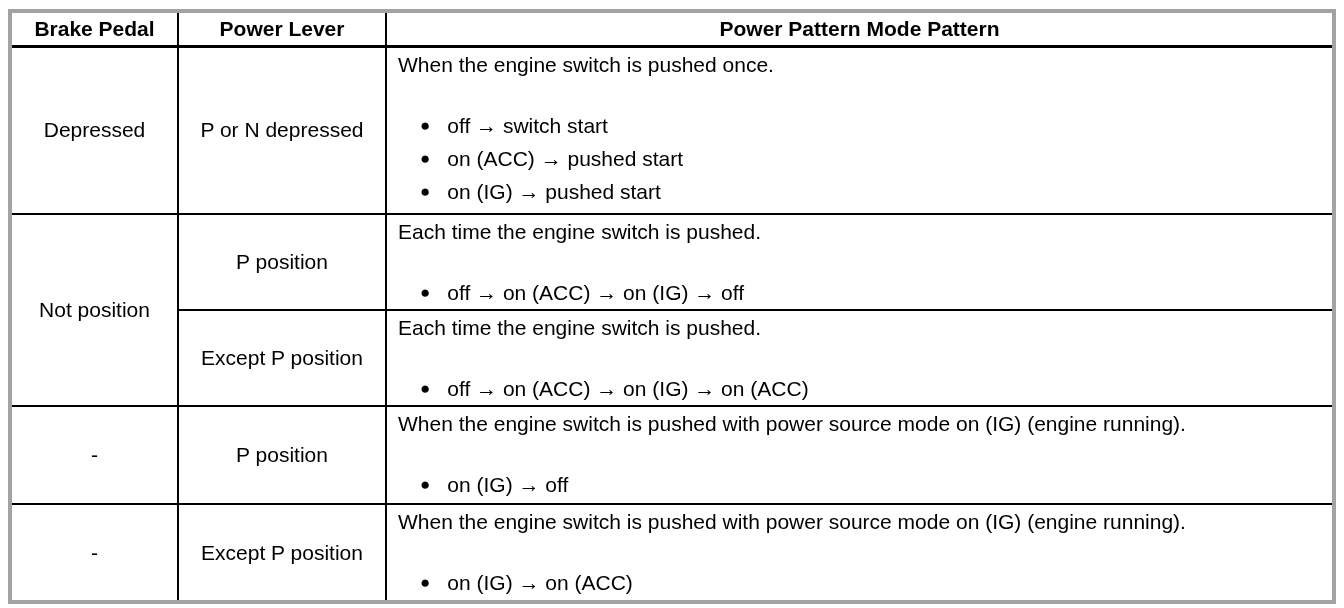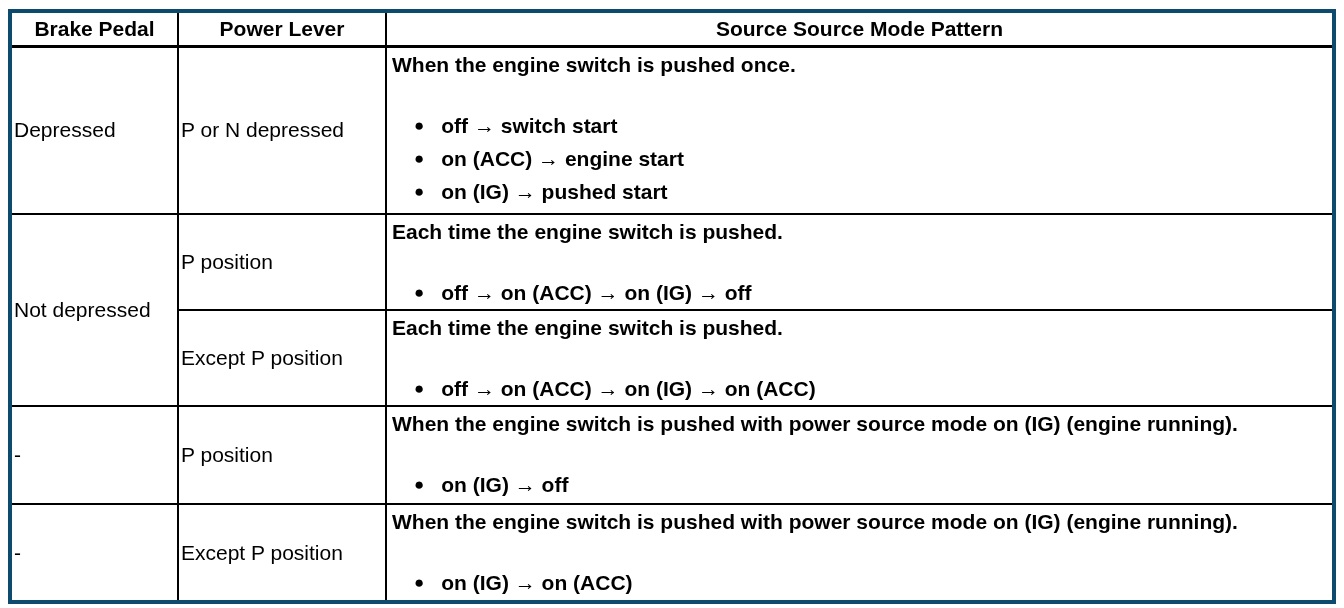--- a/index.html
+++ b/index.html
@@ -12,46 +12,45 @@
     font-family: "Liberation Sans", sans-serif;
     color: #000000;
     overflow: hidden;
   }
   table.mode-table {
     border-collapse: collapse;
     table-layout: fixed;
     margin: 9px 8px;
     width: 1328px;
     height: 590px;
-    border: 4px solid #0c4a6e;
+    border: 4px solid #a3a3a3;
   }
   .mode-table th,
   .mode-table td {
     border: 2px solid #000000;
     font-size: 21px;
     overflow: hidden;
   }
   .mode-table thead th {
     height: 35px;
     font-weight: bold;
     text-align: center;
     vertical-align: middle;
     border-bottom: 3px solid #000000;
     padding: 0;
   }
   td.cell-center {
-    text-align: left;
+    text-align: center;
     vertical-align: middle;
     padding: 0 2px;
   }
   td.cell-pattern {
     vertical-align: top;
     text-align: left;
-    padding: 3px 4px 0 5px;
-    font-weight: bold;
+    padding: 3px 4px 0 11px;
   }
   .pattern-desc {
     line-height: 27px;
     white-space: nowrap;
   }
   ul.pattern-steps {
     list-style: none;
     margin: 31px 0 0 0;
     padding: 0 0 0 22px;
   }
@@ -81,47 +80,47 @@
 <table class="mode-table">
   <colgroup>
     <col class="c1">
     <col class="c2">
     <col class="c3">
   </colgroup>
   <thead>
     <tr>
       <th>Brake Pedal</th>
       <th>Power Lever</th>
-      <th>Source Source Mode Pattern</th>
+      <th>Power Pattern Mode Pattern</th>
     </tr>
   </thead>
   <tbody>
     <tr class="row-1">
       <td class="cell-center">Depressed</td>
       <td class="cell-center">P or N depressed</td>
       <td class="cell-pattern">
         <div class="pattern-desc">When the engine switch is pushed once.</div>
         <ul class="pattern-steps">
           <li>
             <span class="bullet">●</span>
             <span>off → switch start</span>
           </li>
           <li>
             <span class="bullet">●</span>
-            <span>on (ACC) → engine start</span>
+            <span>on (ACC) → pushed start</span>
           </li>
           <li>
             <span class="bullet">●</span>
             <span>on (IG) → pushed start</span>
           </li>
         </ul>
       </td>
     </tr>
     <tr class="row-2">
-      <td class="cell-center" rowspan="2">Not depressed</td>
+      <td class="cell-center" rowspan="2">Not position</td>
       <td class="cell-center">P position</td>
       <td class="cell-pattern">
         <div class="pattern-desc">Each time the engine switch is pushed.</div>
         <ul class="pattern-steps">
           <li>
             <span class="bullet">●</span>
             <span>off → on (ACC) → on (IG) → off</span>
           </li>
         </ul>
       </td>

